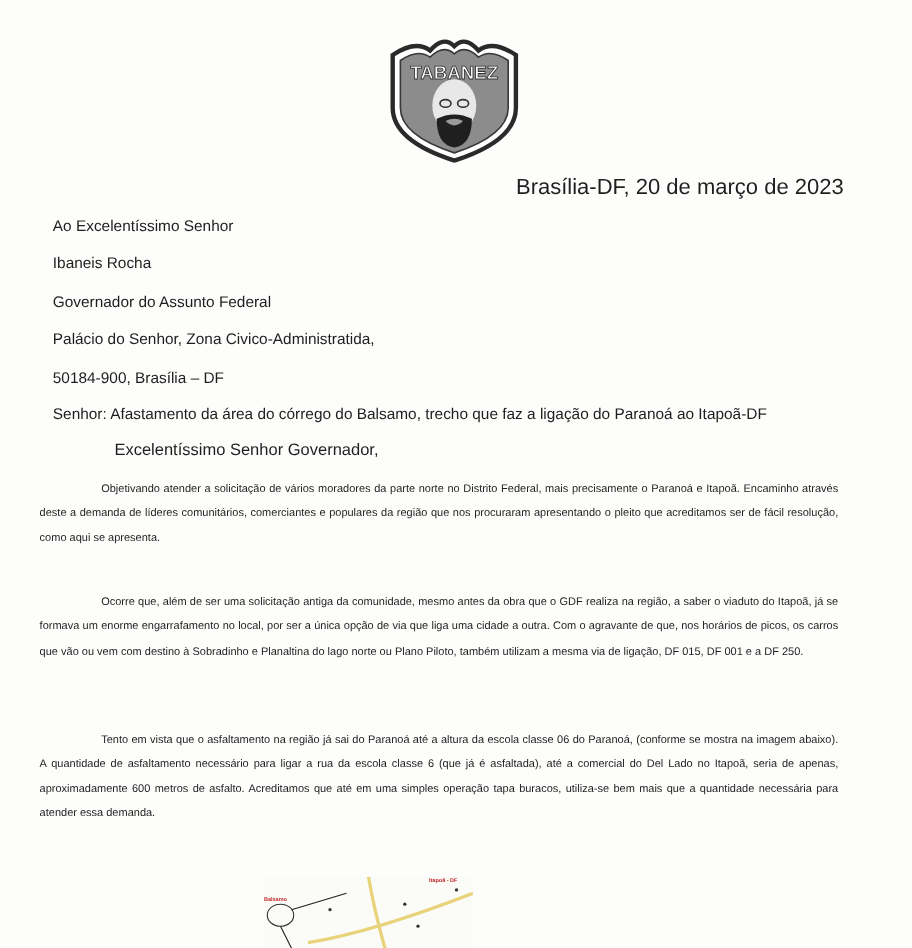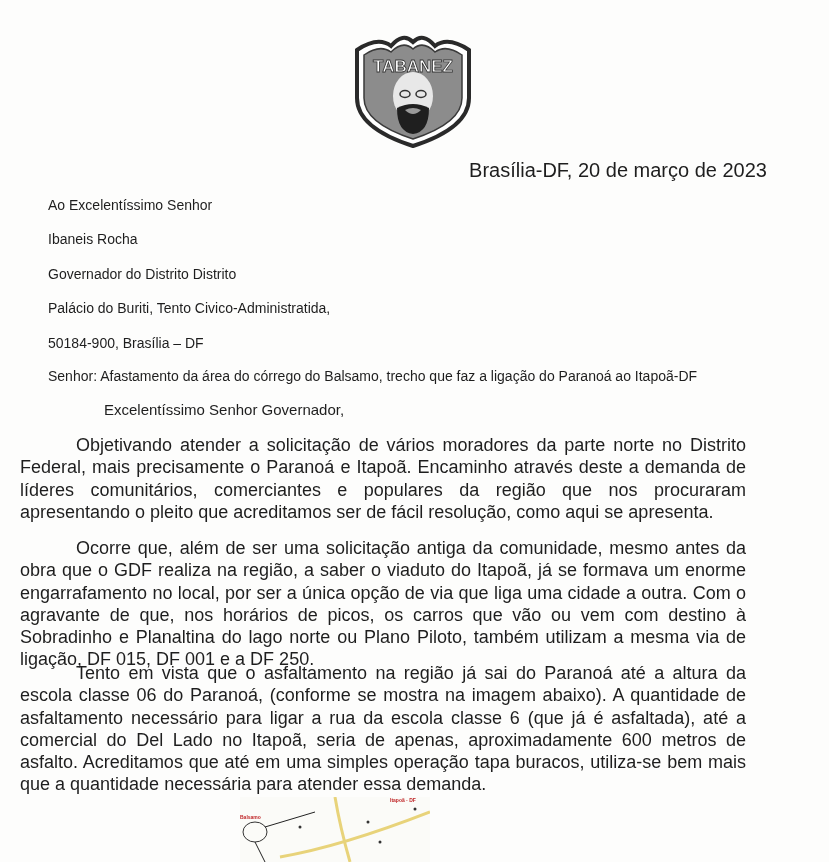--- a/index.html
+++ b/index.html
@@ -15,22 +15,22 @@
   }
   .date {
     position: absolute; right: 62px; top: 159px;
     font-size: 20px;
   }
   .line {
     position: absolute; left: 36px; font-size: 14px; white-space: nowrap; margin-left: 12px;
   }
   .bold { font-weight: normal; }
   .para {
-    position: absolute; left: 20px; width: 726px;
-    font-size: 18px; line-height: 22.3px; text-align: justify;
+    position: absolute; left: 36px; width: 726px;
+    font-size: 10px; line-height: 22.3px; text-align: justify;
     text-indent: 56px;
   }
   .salutation { position: absolute; left: 104px; top: 401px; font-size: 15px; }
   .map {
     position: absolute; left: 240px; top: 797px; width: 190px; height: 65px;
     background: #fbfbf8;
   }
 </style>
 </head>
 <body>
@@ -45,22 +45,22 @@
     <ellipse cx="78" cy="66" rx="5" ry="3.5" fill="none" stroke="#333" stroke-width="1.5"></ellipse>
     <path d="M54 80 Q70 72 86 80 Q86 104 70 106 Q54 104 54 80 Z" fill="#1f1f1f"></path>
     <path d="M62 82 Q70 78 78 82 Q74 86 70 86 Q66 86 62 82 Z" fill="#9a9a9a"></path>
   </g>
 </svg>
 
 <div class="date">Brasília-DF, 20 de março de 2023</div>
 
 <div class="line" style="top:197px">Ao Excelentíssimo Senhor</div>
 <div class="line bold" style="top:231px">Ibaneis Rocha</div>
-<div class="line bold" style="top:266px">Governador do Distrito Distrito</div>
-<div class="line" style="top:300px">Palácio do Buriti, Tento Civico-Administratida,</div>
+<div class="line bold" style="top:266px">Governador do Assunto Federal</div>
+<div class="line" style="top:300px">Palácio do Senhor, Zona Civico-Administratida,</div>
 <div class="line" style="top:335px">50184-900, Brasília – DF</div>
 
 <div class="line" style="top:368px">
   <span>Senhor: </span><span class="bold">Afastamento da área do córrego do Balsamo, trecho que faz a ligação do Paranoá ao Itapoã-DF</span>
 </div>
 
 <div class="salutation">Excelentíssimo Senhor Governador,</div>
 
 <div class="para" style="top:434px">Objetivando atender a solicitação de vários moradores da parte norte no Distrito Federal, mais precisamente o Paranoá e Itapoã. Encaminho através deste a demanda de líderes comunitários, comerciantes e populares da região que nos procuraram apresentando o pleito que acreditamos ser de fácil resolução, como aqui se apresenta.</div>
 <div class="para" style="top:537px">Ocorre que, além de ser uma solicitação antiga da comunidade, mesmo antes da obra que o GDF realiza na região, a saber o viaduto do Itapoã, já se formava um enorme engarrafamento no local, por ser a única opção de via que liga uma cidade a outra. Com o agravante de que, nos horários de picos, os carros que vão ou vem com destino à Sobradinho e Planaltina do lago norte ou Plano Piloto, também utilizam a mesma via de ligação, DF 015, DF 001 e a DF 250.</div>

